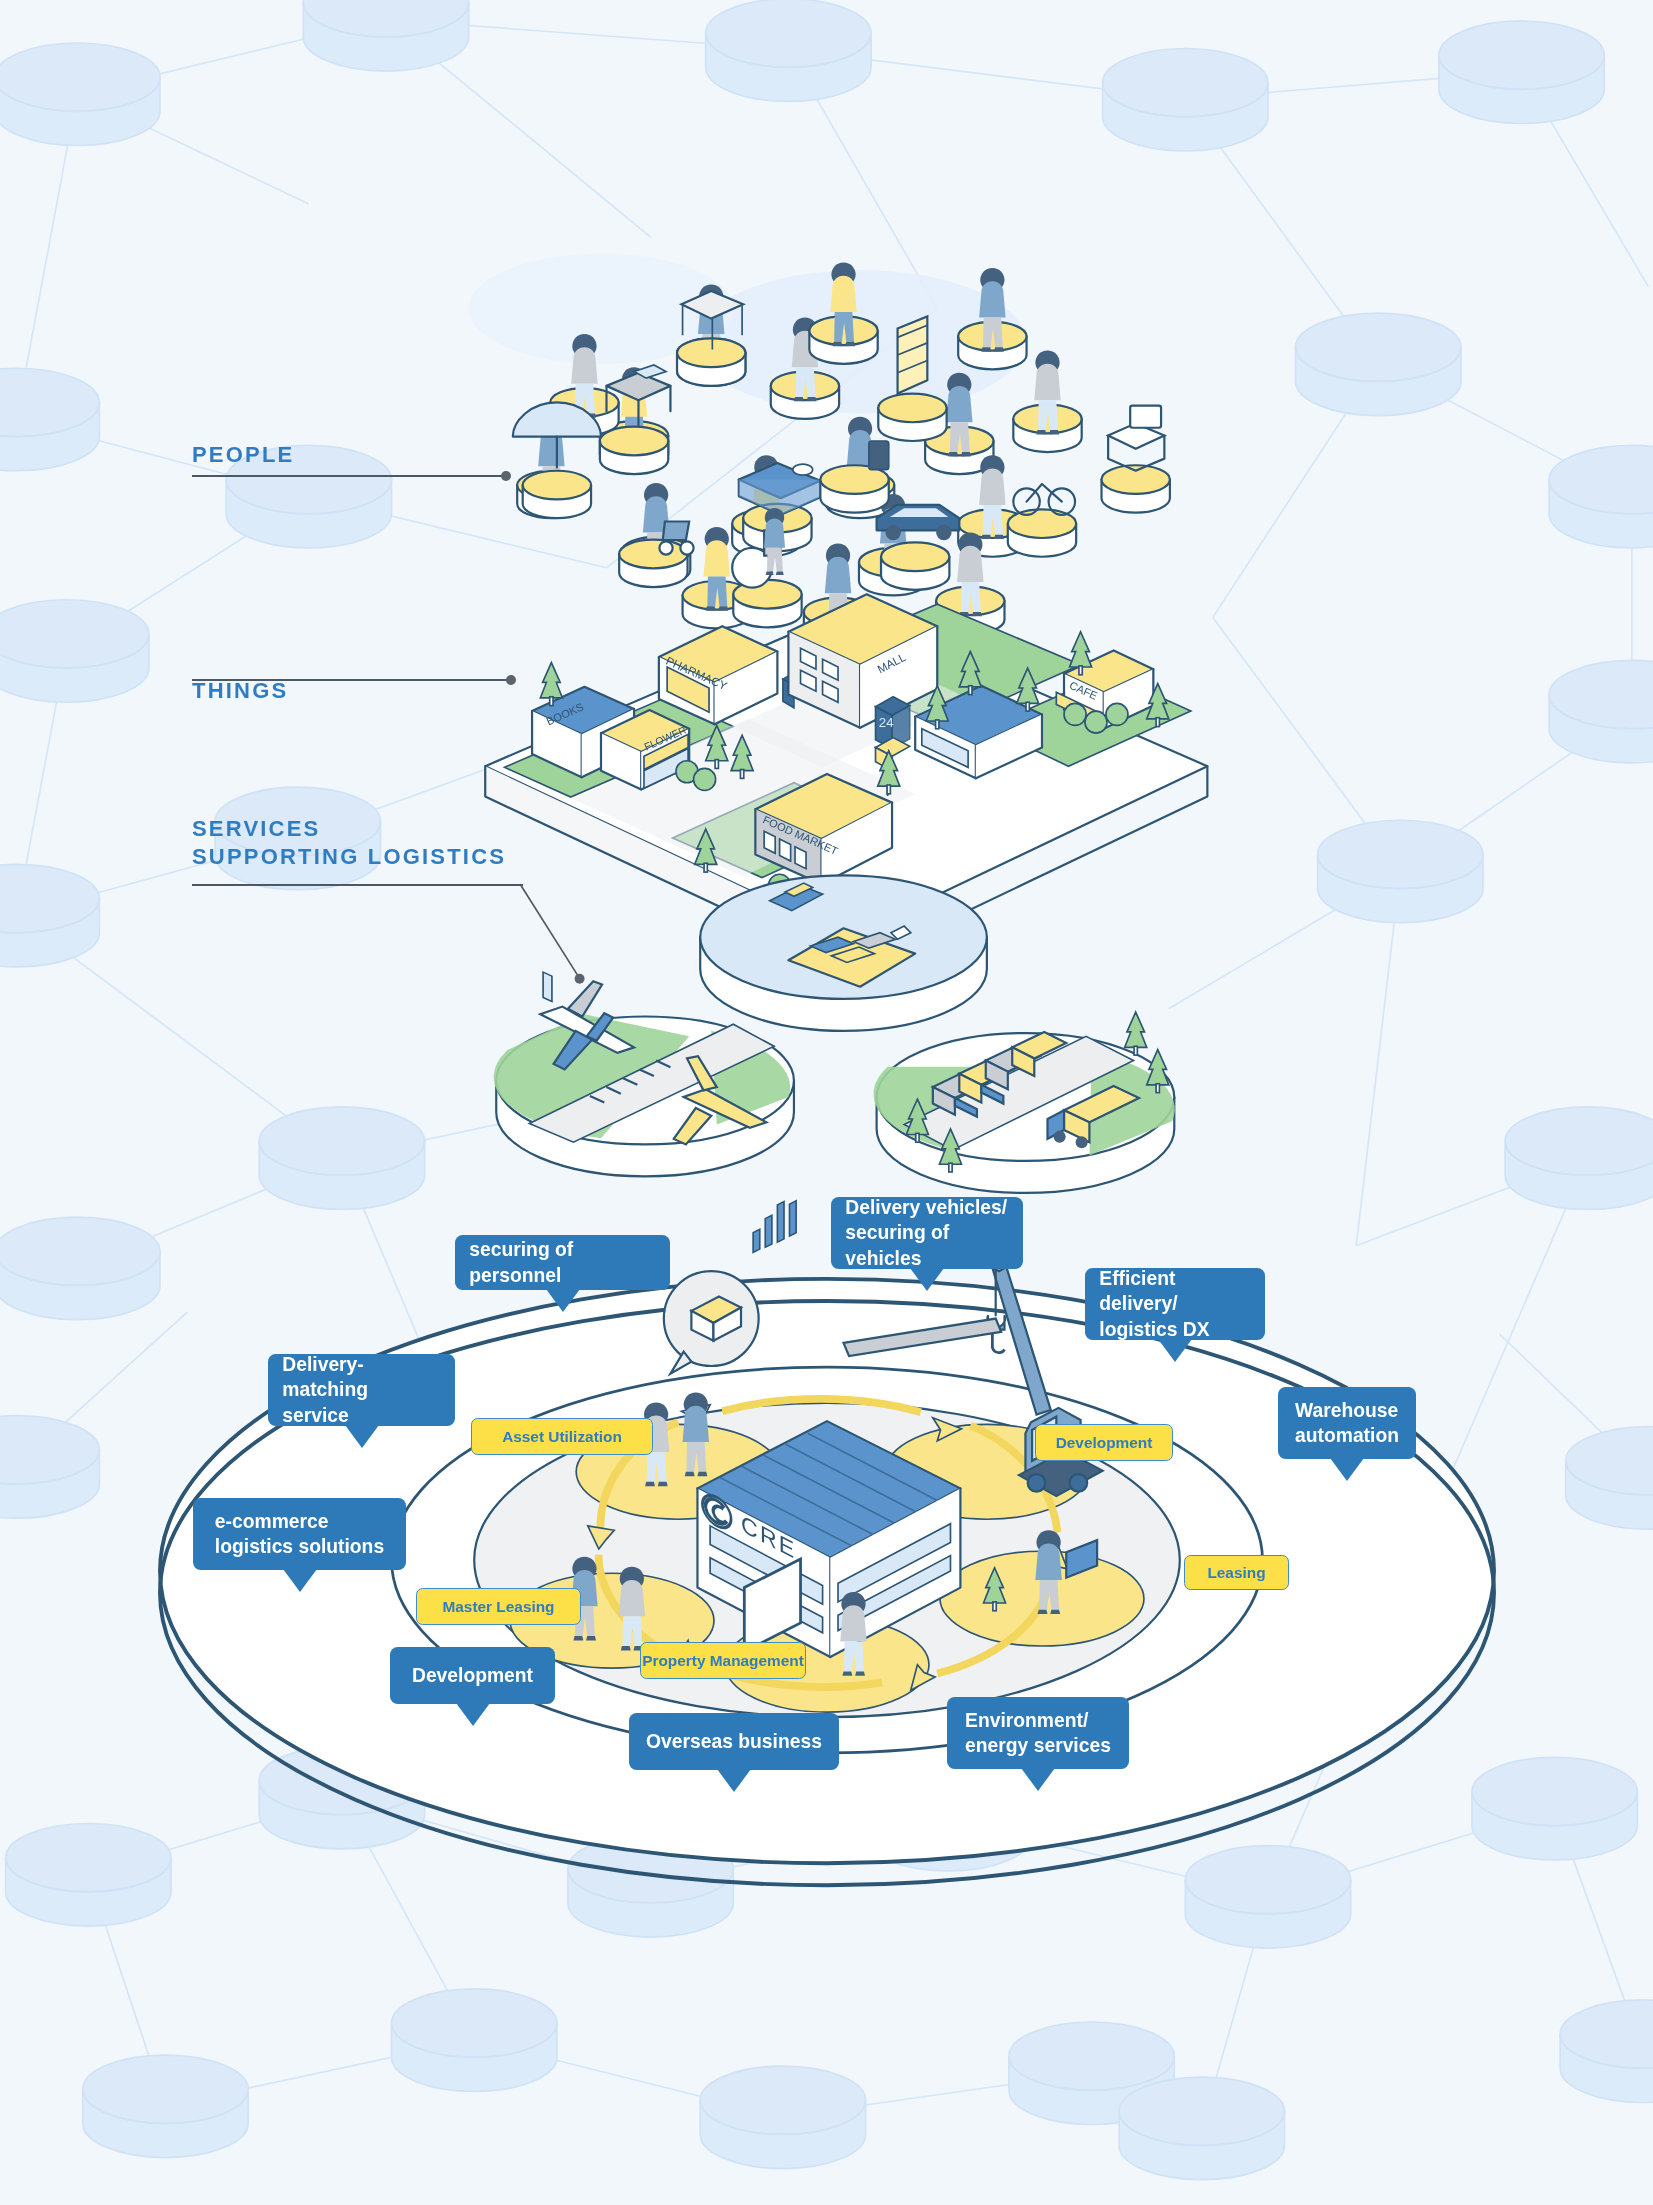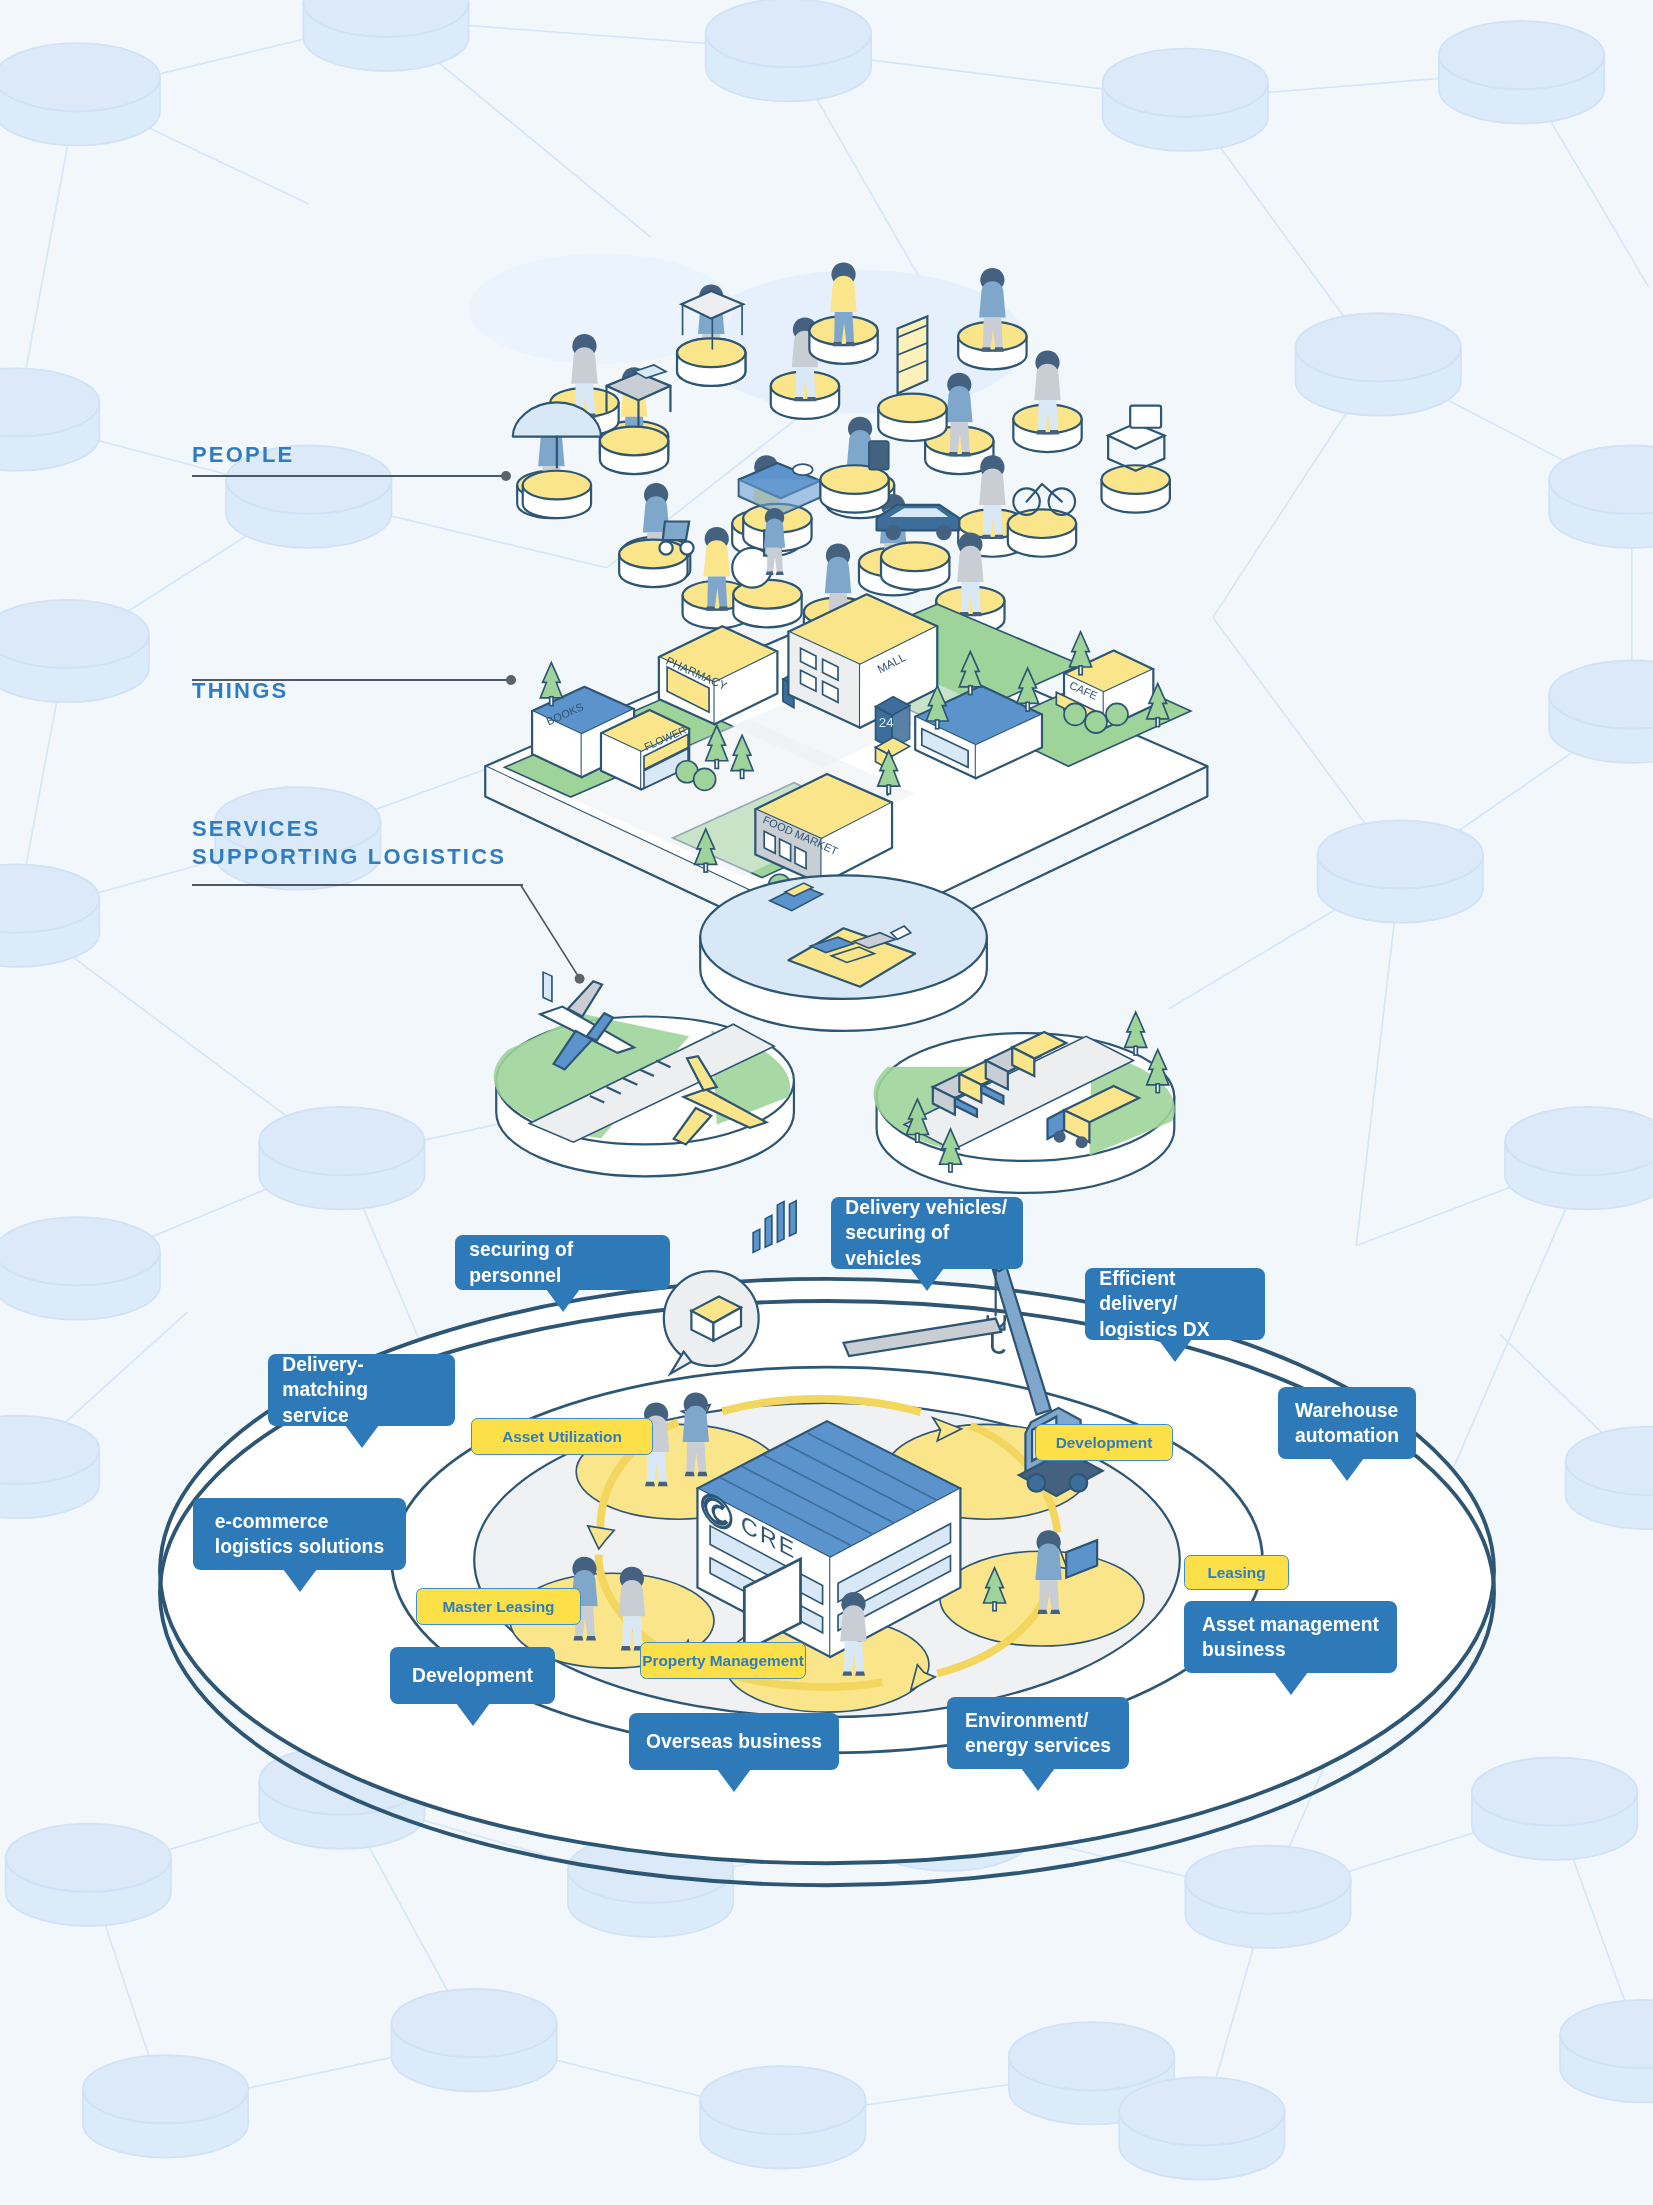--- a/index.html
+++ b/index.html
@@ -736,22 +736,20 @@
 
   <div class="callout" style="left:268px;top:1354px;width:187px;height:72px;">Delivery-matching
 service</div>
 
   <div class="callout" style="left:1278px;top:1387px;width:138px;height:72px;">Warehouse
 automation</div>
 
   <div class="callout" style="left:193px;top:1498px;width:213px;height:72px;">e-commerce
 logistics solutions</div>
 
-  <div class="callout" style="left:1184px;top:1601px;width:213px;height:72px;">Asset management
-business</div>
 
   <div class="callout" style="left:390px;top:1647px;width:165px;height:57px;">Development</div>
 
   <div class="callout" style="left:629px;top:1713px;width:210px;height:57px;">Overseas business</div>
 
   <div class="callout" style="left:947px;top:1697px;width:182px;height:72px;">Environment/
 energy services</div>
 
   <div class="tag" style="left:471px;top:1418px;width:182px;height:37px;">Asset Utilization</div>
 

